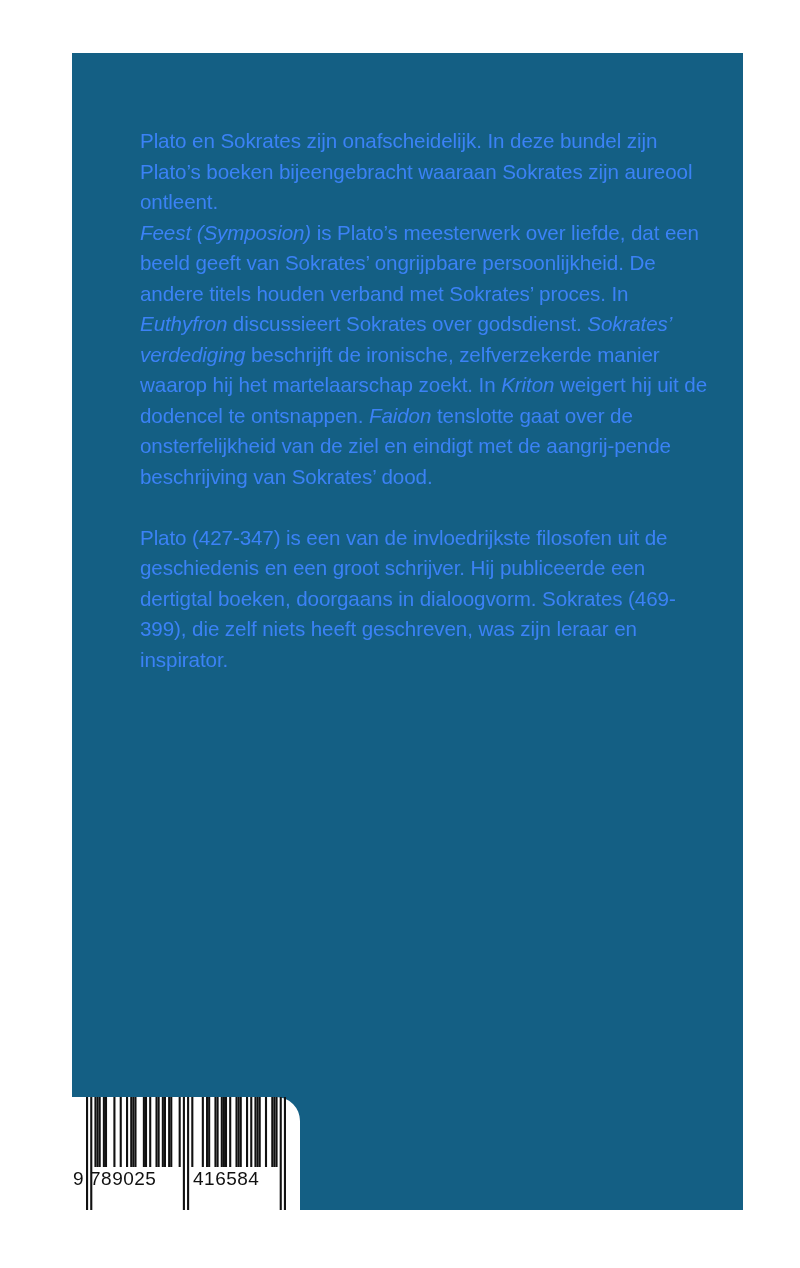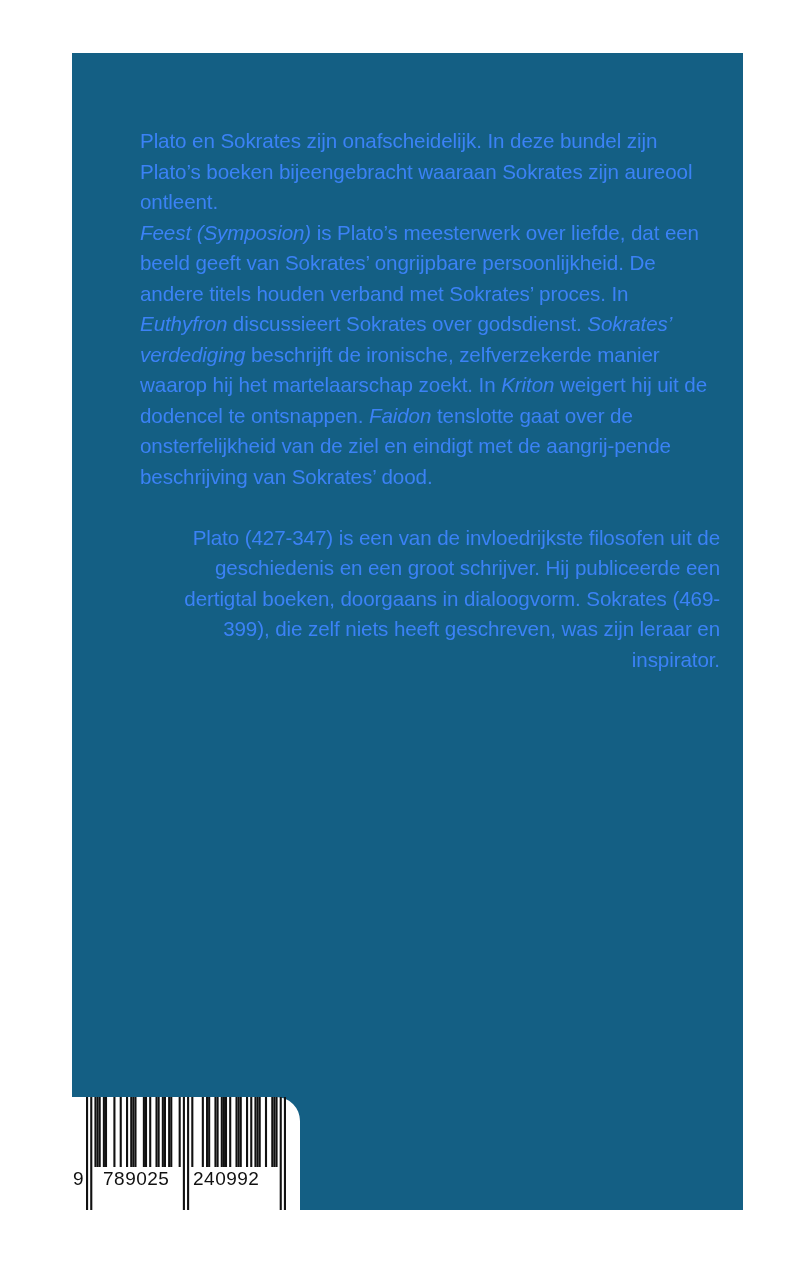--- a/index.html
+++ b/index.html
@@ -10,21 +10,21 @@
     position: absolute; left: 72px; top: 53px; width: 671px; height: 1157px;
     background: #145f84;
   }
   .blurb {
     position: absolute; left: 140px; top: 126px; width: 580px;
     color: #3b82f6;
     font-family: Liberation Sans, sans-serif;
     font-size: 20.6px; line-height: 30.5px; letter-spacing: -0.1px;
   }
   .blurb p { margin: 0; }
-  .blurb p.gap { margin-top: 30.5px; text-align: right; }
+  .blurb p.gap { margin-top: 30.5px; }
   .blurb em { font-style: italic; }
   .barcode-box {
     position: absolute; left: 72px; top: 1097px; width: 228px; height: 113px;
     background: #ffffff; border-top-right-radius: 24px;
   }
   .bars {
     position: absolute; left: 14px; top: 0px; width: 200px; height: 113px;
   }
   .barcode-digits {
     position: absolute; top: 1168px; font-family: "Liberation Sans", "DejaVu Sans", sans-serif;
@@ -88,14 +88,14 @@
       <rect x="82" y="0" width="1" height="70" fill="#111"></rect>
       <rect x="85" y="0" width="1" height="70" fill="#111"></rect>
       <rect x="88" y="0" width="1" height="70" fill="#111"></rect>
       <rect x="89" y="0" width="1" height="70" fill="#111"></rect>
       <rect x="90" y="0" width="1" height="70" fill="#111"></rect>
       <rect x="92" y="0" width="1" height="113" fill="#111"></rect>
       <rect x="94" y="0" width="1" height="113" fill="#111"></rect>
     </svg>
 </div>
 <div class="barcode-digits" style="left:73px">9</div>
-<div class="barcode-digits" style="left:103px">789025</div>
-<div class="barcode-digits" style="left:193px">240992</div>
+<div class="barcode-digits" style="left:90px">789025</div>
+<div class="barcode-digits" style="left:193px">416584</div>
 
 </body></html>

